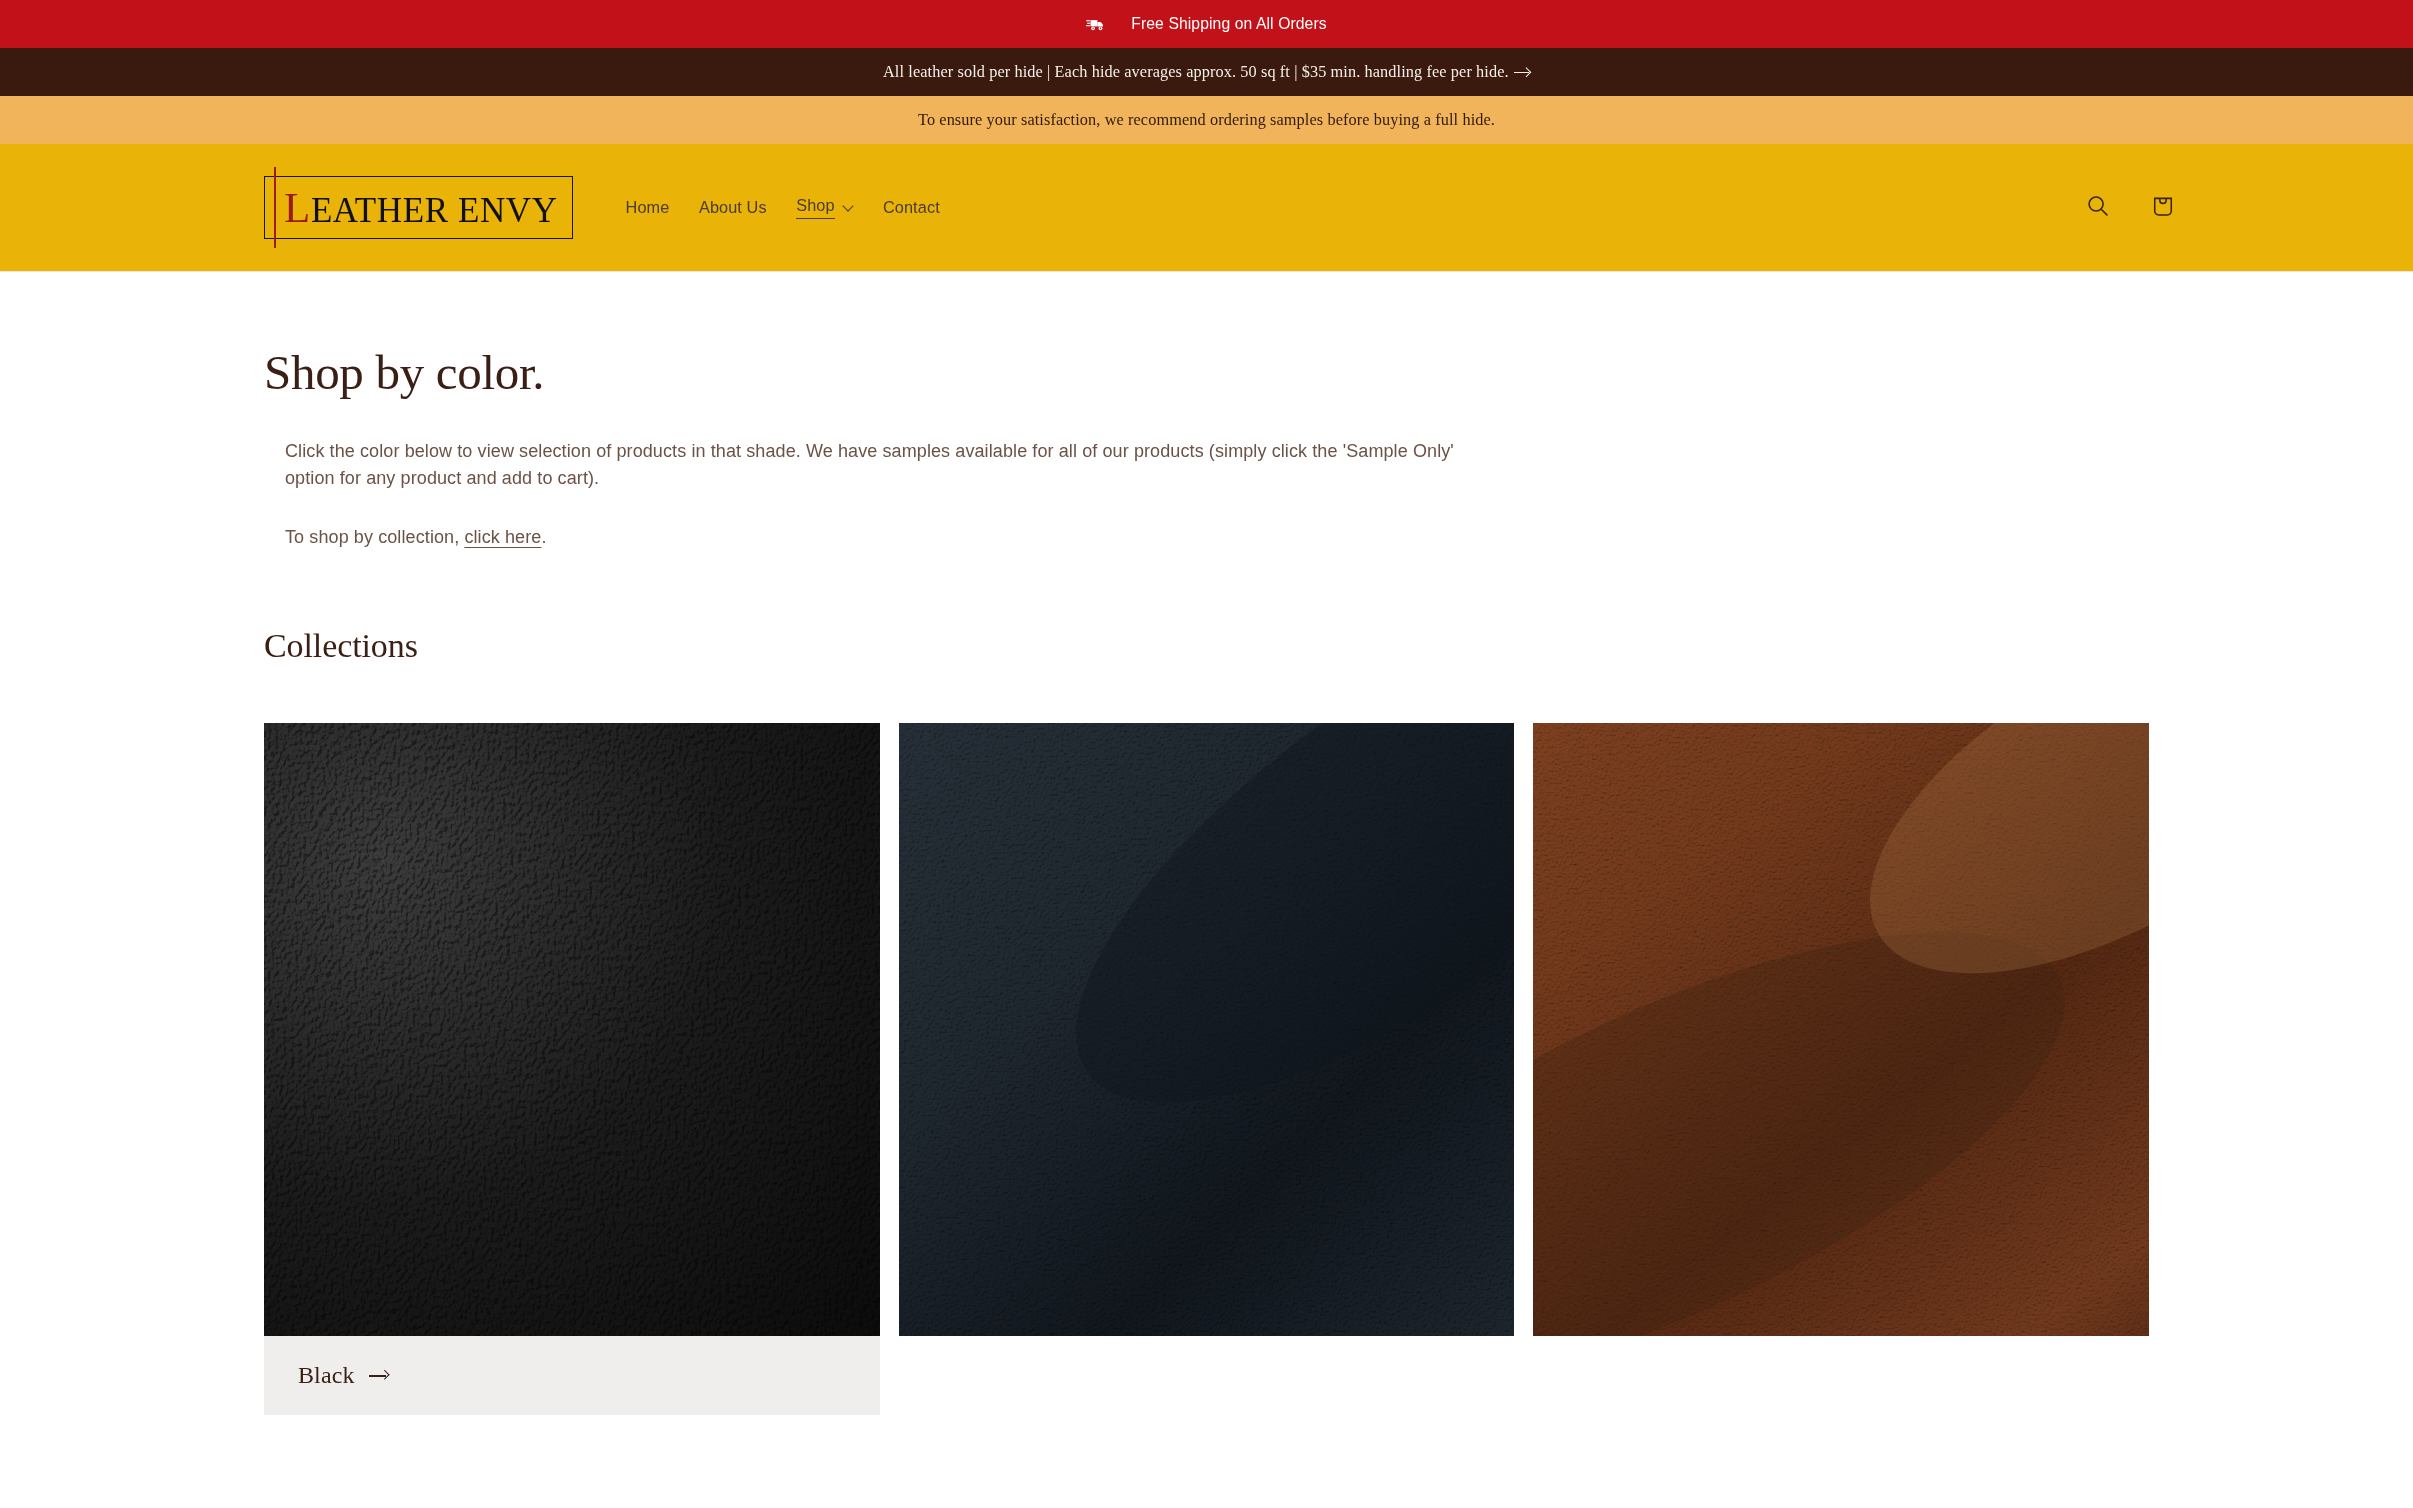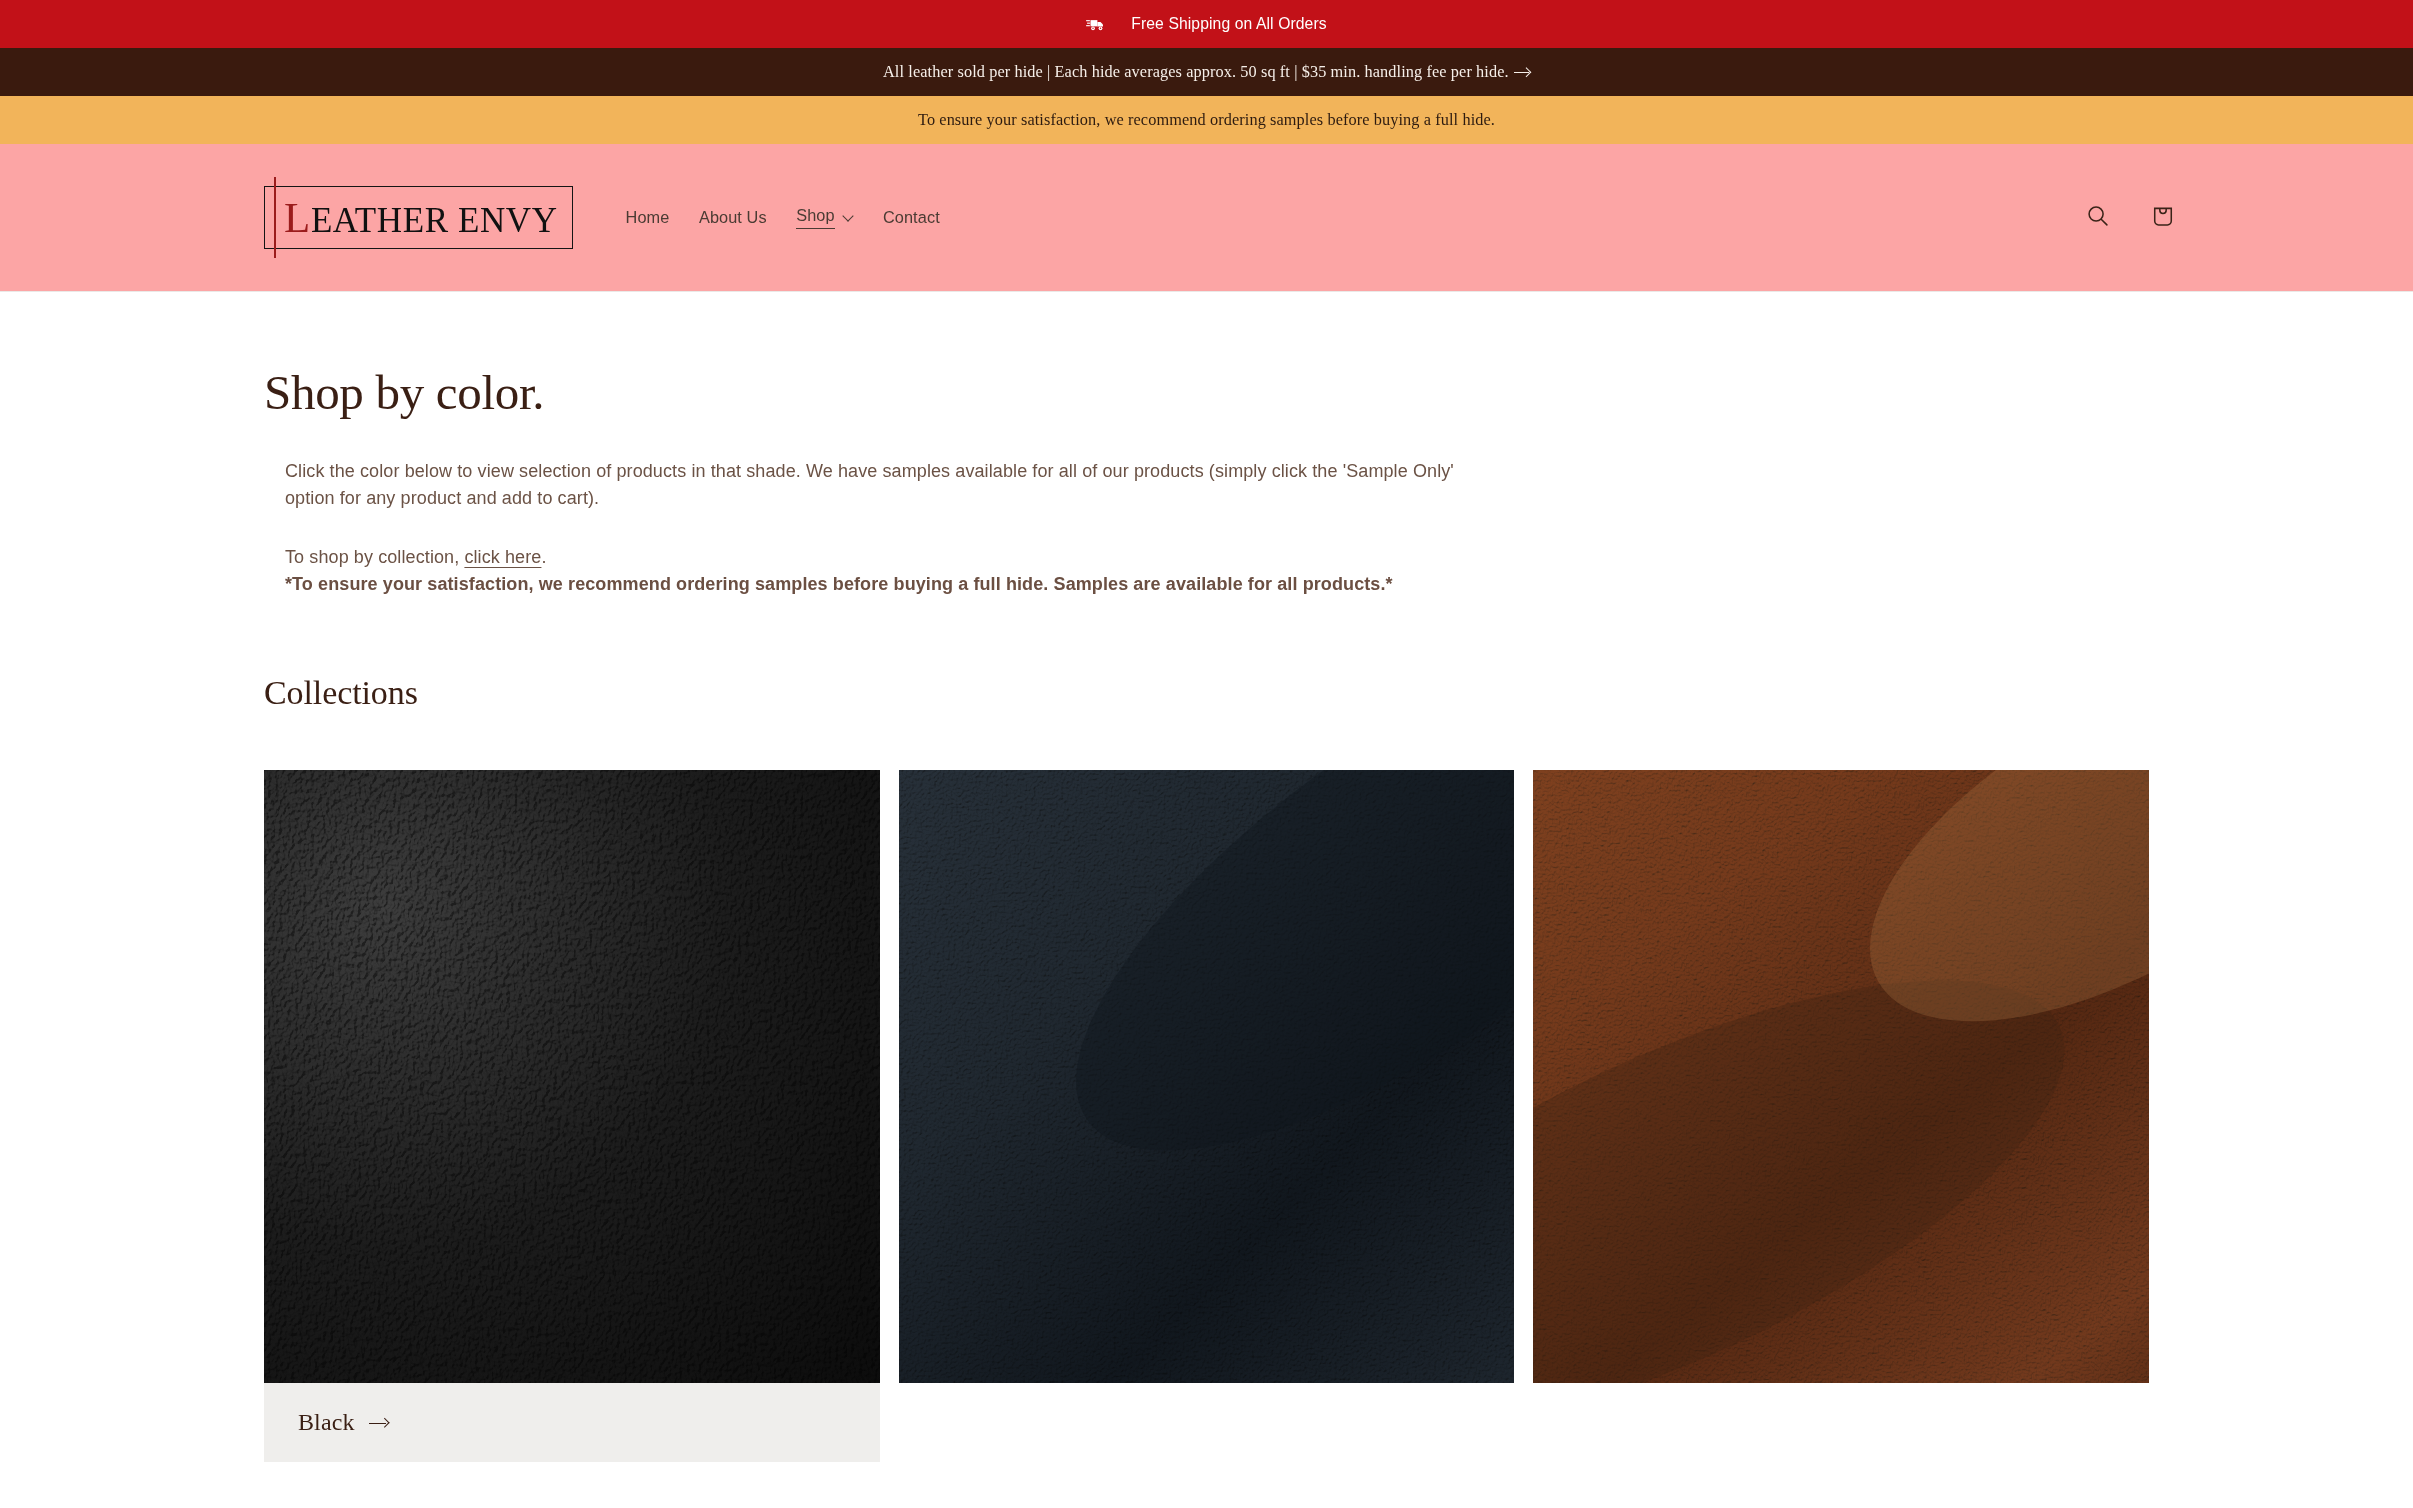--- a/index.html
+++ b/index.html
@@ -80,22 +80,22 @@
     position: absolute;
     right: 0.6px; top: 50%;
     width: 5.7px; height: 5.7px;
     border-top: 1.3px solid currentColor;
     border-right: 1.3px solid currentColor;
     transform: translateY(-50%) rotate(45deg);
   }
 
   
   .site-header {
-    height: 148px;
-    background: #fca5a5;
+    height: 128px;
+    background: #eab308;
     border-bottom: 1.3px solid #ebe9e7;
     display: flex;
     padding: 0 0 0 0;
     position: relative;
   }
   .header-inner {
     width: 100%;
     padding: 0 233px 0 264px;
     display: flex;
     align-items: center;
@@ -377,21 +377,20 @@
 
 <main class="page-main">
 
   <h1 class="page-title">Shop by color.</h1>
 
   <div class="intro-block">
     <p class="intro-para">Click the color below to view selection of products in that shade.  We have samples available for all of our products (simply click the 'Sample Only' option for any product and add to cart).</p>
 
     <p class="intro-para second"><span>To shop by collection, </span><a class="inline-link">click here</a><span>.</span></p>
 
-    <strong class="intro-strong">*To ensure your satisfaction, we recommend ordering samples before buying a full hide.  Samples are available for all products.*</strong>
   </div>
 
   <h2 class="collections-title">Collections</h2>
 
   <div class="collections-grid">
 
     <a class="collection-card">
       <div class="card-image">
         <svg class="grain" viewBox="0 0 400 400" preserveAspectRatio="xMidYMid slice" aria-hidden="true">
           <defs>

